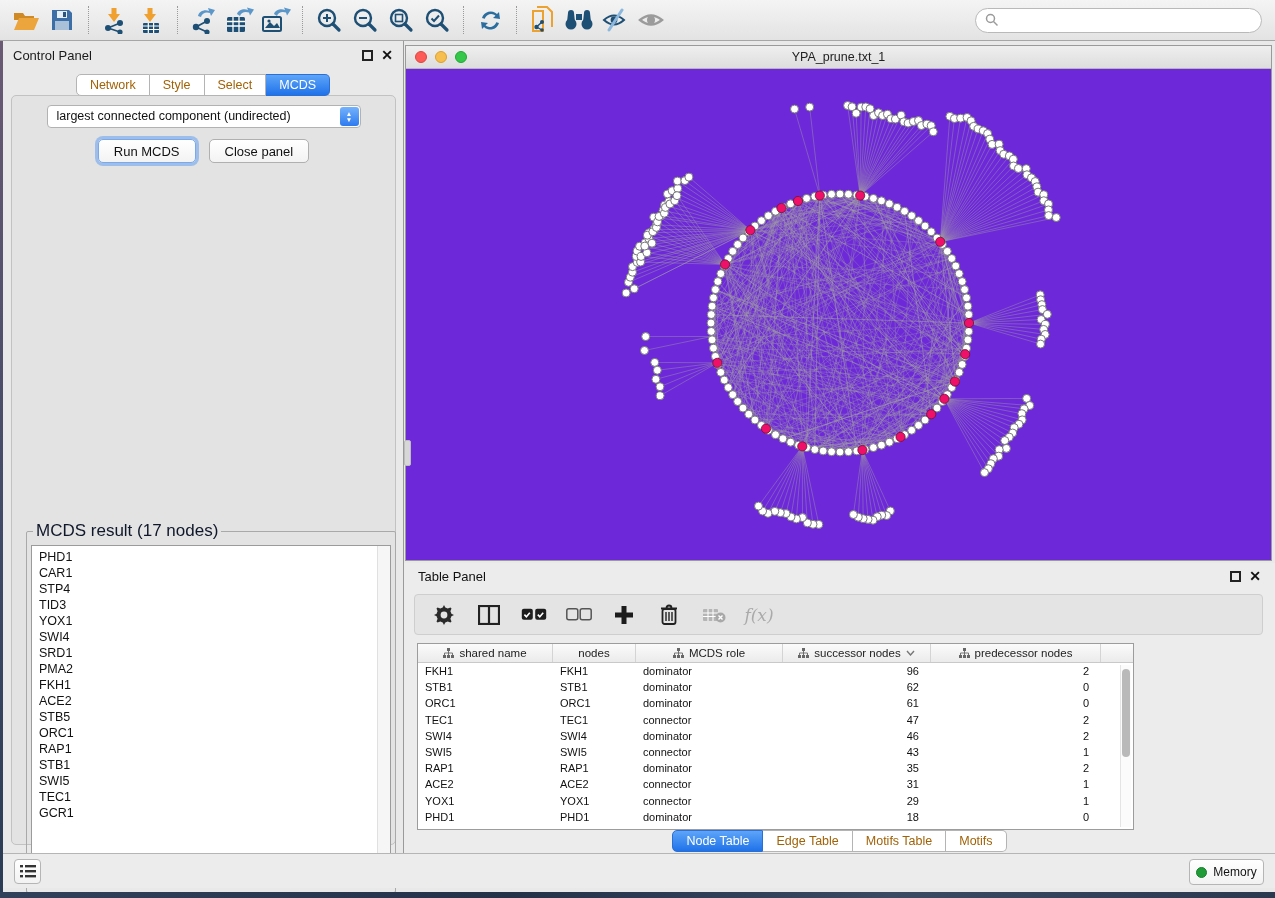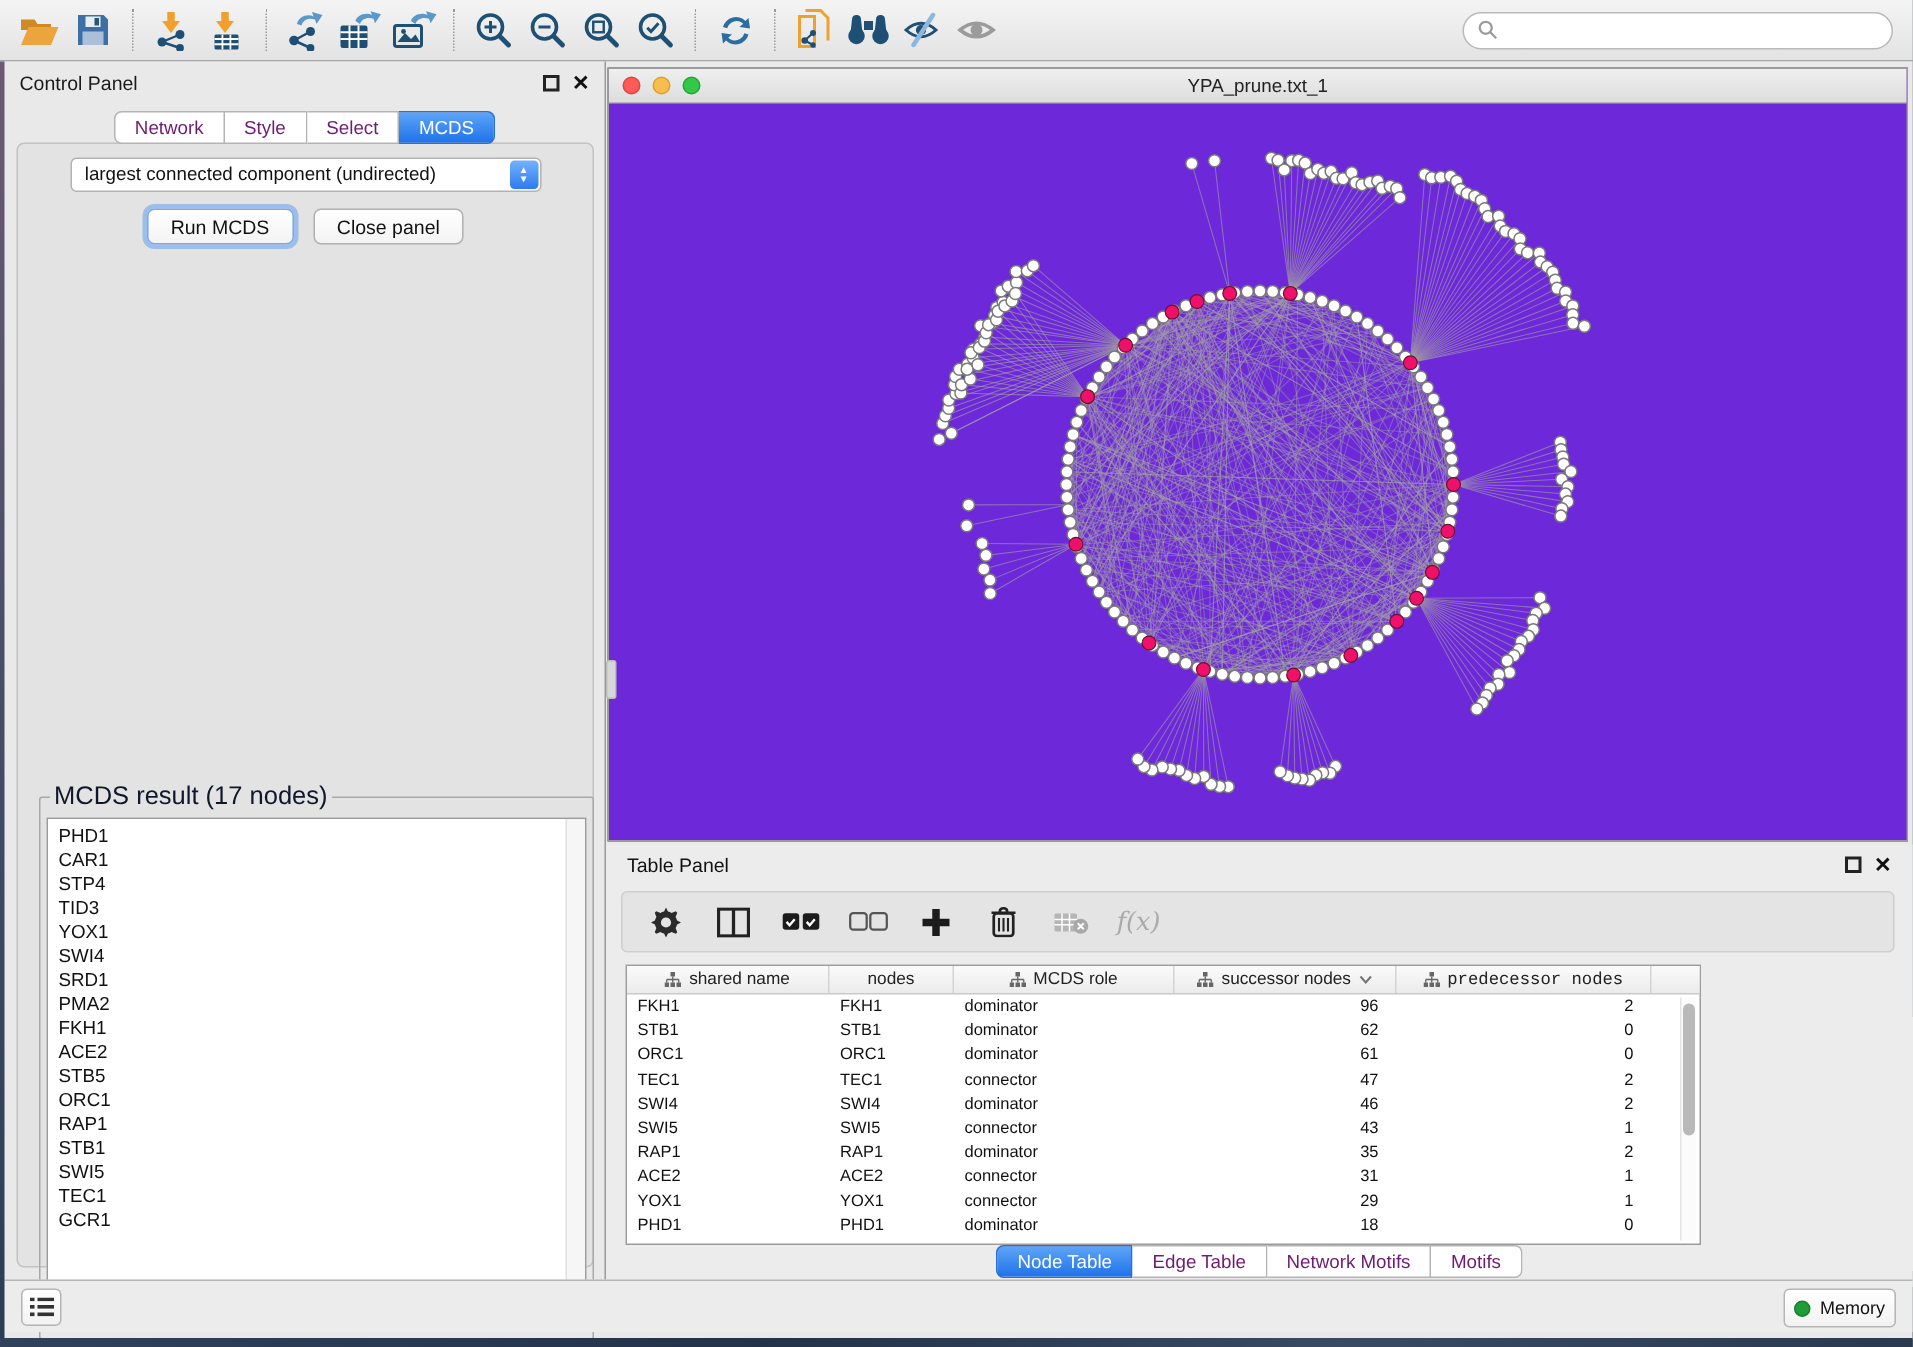--- a/index.html
+++ b/index.html
@@ -27,21 +27,21 @@
   
   .control-panel { position:absolute; left:3px; top:41px; width:401px; height:817px;
     background:#e9e9e9; border-right:1px solid #9a9a9a; }
   .cp-header { height:28px; display:flex; align-items:center; padding:0 10px;
     font-size:13px; color:#1a1a1a; }
   .win-btns { margin-left:auto; display:flex; gap:8px; align-items:center; }
   .win-float { width:11px; height:11px; border:2px solid #222; }
   .win-close { font-size:14px; font-weight:bold; color:#111; line-height:11px; }
   .cp-tabs { position:absolute; left:0; right:0; top:33px; display:flex; justify-content:center; z-index:3; }
   .tab { height:22px; line-height:20px; padding:0 13px; font-size:12.5px; background:#fff;
-    border:1px solid #b4b4b4; border-left:none; color:#701a75; cursor:default; }
+    border:1px solid #b4b4b4; border-left:none; color:#a16207; cursor:default; }
   .tab:first-child { border-left:1px solid #b4b4b4; border-radius:5px 0 0 5px; }
   .tab:last-child { border-radius:0 5px 5px 0; }
   .tab.active { background:linear-gradient(#5ea5f8,#1f72e9); color:#fff; border-color:#2b6fd4; }
   .cp-body { position:absolute; left:8px; top:54px; width:385px; height:750px;
     background:#e3e3e3; border:1px solid #c2c2c2; border-radius:5px; }
   .opt-label { text-align:center; margin-top:21px; font-size:13px; color:#111; }
   .opt-select { margin:9px auto 0 auto; width:314px; height:23px; background:#fff;
     border:1px solid #b2b2b2; border-radius:4px; position:relative;
     font-size:12.5px; line-height:21px; padding-left:9px; color:#111; }
   .opt-stepper { position:absolute; right:1px; top:1px; width:19px; height:19px;
@@ -1304,21 +1304,21 @@
               <path d="M5.5 3 v2 M1.5 5 h8 M1.5 5 v2 M5.5 5 v2 M9.5 5 v2" stroke="#666" stroke-width="0.9" fill="none"></path>
               <rect x="0" y="7" width="3" height="3" fill="#666"></rect>
               <rect x="4" y="7" width="3" height="3" fill="#666"></rect>
               <rect x="8" y="7" width="3" height="3" fill="#666"></rect>
             </svg>
             <span>successor nodes</span>
             <svg width="9" height="6" viewBox="0 0 9 6">
               <path d="M1 1 l3.5 4 3.5 -4" fill="none" stroke="#777" stroke-width="1.4"></path>
             </svg>
           </div>
-          <div class="th" style="width: 170px; font-family: Liberation Mono, monospace;">
+          <div class="th" style="width: 170px;">
             <svg width="11" height="10" viewBox="0 0 11 10">
               <rect x="4" y="0" width="3" height="3" fill="#666"></rect>
               <path d="M5.5 3 v2 M1.5 5 h8 M1.5 5 v2 M5.5 5 v2 M9.5 5 v2" stroke="#666" stroke-width="0.9" fill="none"></path>
               <rect x="0" y="7" width="3" height="3" fill="#666"></rect>
               <rect x="4" y="7" width="3" height="3" fill="#666"></rect>
               <rect x="8" y="7" width="3" height="3" fill="#666"></rect>
             </svg>
             <span>predecessor nodes</span>
           </div>
         </div>
@@ -1394,21 +1394,21 @@
             <div class="td num" style="width: 170px; padding: 0px 12px 0px 0px;">0</div>
           </div>
         </div>
       <div class="tbl-scroll">
         <div class="tbl-thumb"></div>
       </div>
     </div>
     <div class="tp-tabs" id="tp-tabs">
         <div class="tab active">Node Table</div>
         <div class="tab">Edge Table</div>
-        <div class="tab">Network Motifs</div>
+        <div class="tab">Motifs Table</div>
         <div class="tab">Motifs</div>
       </div>
   </div>
 
   <div class="statusbar">
     <div class="list-btn">
       <svg width="16" height="13" viewBox="0 0 16 13">
         <rect x="0" y="0" width="3" height="2.4" fill="#333"></rect>
           <rect x="5" y="0" width="11" height="2.4" fill="#333"></rect>
         <rect x="0" y="5" width="3" height="2.4" fill="#333"></rect>

